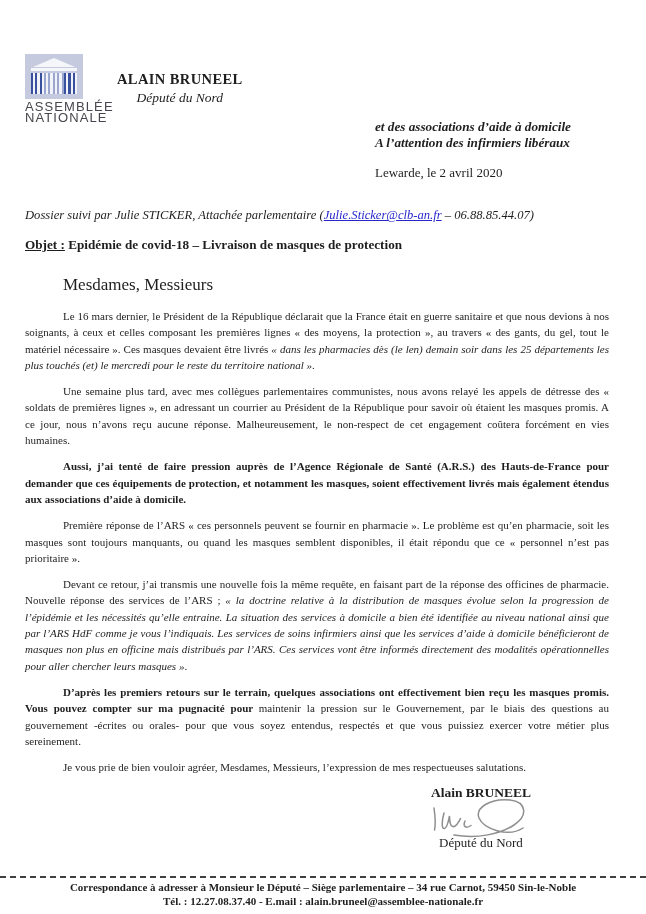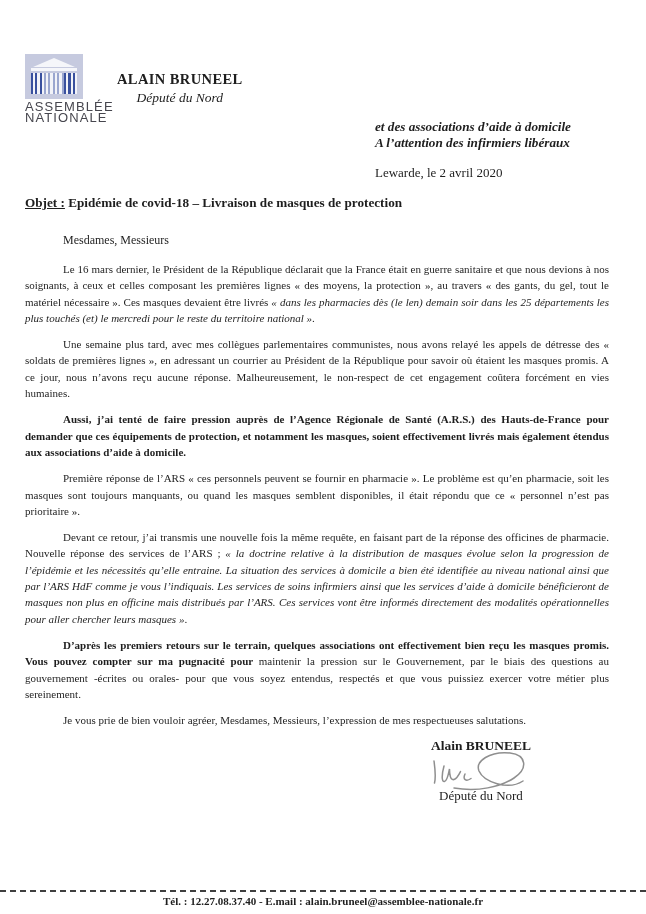--- a/index.html
+++ b/index.html
@@ -49,21 +49,21 @@
 
   
   .reference { margin-top:27px; font-size:12.6px; }
   .run-italic { font-style:italic; }
   .run-bold { font-weight:bold; }
   a.run-link { color:#2626cc; font-style:italic; text-decoration:underline; }
   .subject { margin-top:14px; font-size:13.2px; font-weight:bold; }
   .subject-label { text-decoration:underline; }
 
   
-  .salutation { margin-top:22px; font-size:12px; text-indent:38px; }
+  .salutation { margin-top:22px; font-size:17px; text-indent:38px; }
   .body { margin-top:13px; }
   .body p {
     margin:0 12px 10px 0;
     font-size:11px; line-height:16.3px;
     text-align:justify; text-indent:38px;
   }
 
   
   .signature-block { width:170px; margin:2px 55px 0 auto; text-align:center; }
   .sig-name { font-weight:bold; font-size:13.5px; }
@@ -103,20 +103,21 @@
   </div>
 
   <div class="attention-block">
     <div class="attention">
       <div>et des associations d’aide à domicile</div>
       <div>A l’attention des infirmiers libéraux</div>
     </div>
     <div class="dateline">Lewarde, le 2 avril 2020</div>
   </div>
 
+  <div class="reference"><span class="run-italic">Dossier suivi par Julie STICKER, Attachée parlementaire (</span><a class="run-link" href="#">Julie.Sticker@clb-an.fr</a><span class="run-italic"> – 06.88.85.44.07)</span></div>
 
   <div class="subject">
     <span class="subject-label">Objet :</span>
     <span> </span>
     <span>Epidémie de covid-18 – Livraison de masques de protection</span>
   </div>
 
   <div class="salutation">Mesdames, Messieurs</div>
 
   <div class="body">
@@ -138,17 +139,18 @@
         <path d="M39 28 C36.5 33.5 40 36 45 32.5"></path>
         <path d="M28 42 C52 46 74 41 88 32 C102 23 101 9 84 7 C64 5 49 15 53 25 C57.5 35.5 82 45 97 35"></path>
       </g>
     </svg>
     <div class="sig-title">Député du Nord</div>
   </div>
 
   <div class="footer">
     <div class="footer-rule"></div>
     <div class="footer-lines">
+      <div>Correspondance à adresser à Monsieur le Député – Siège parlementaire – 34 rue Carnot, 59450 Sin-le-Noble</div>
       <div>Tél. : 12.27.08.37.40 - E.mail : alain.bruneel@assemblee-nationale.fr</div>
     </div>
   </div>
 
 </div>
 
 </body></html>

